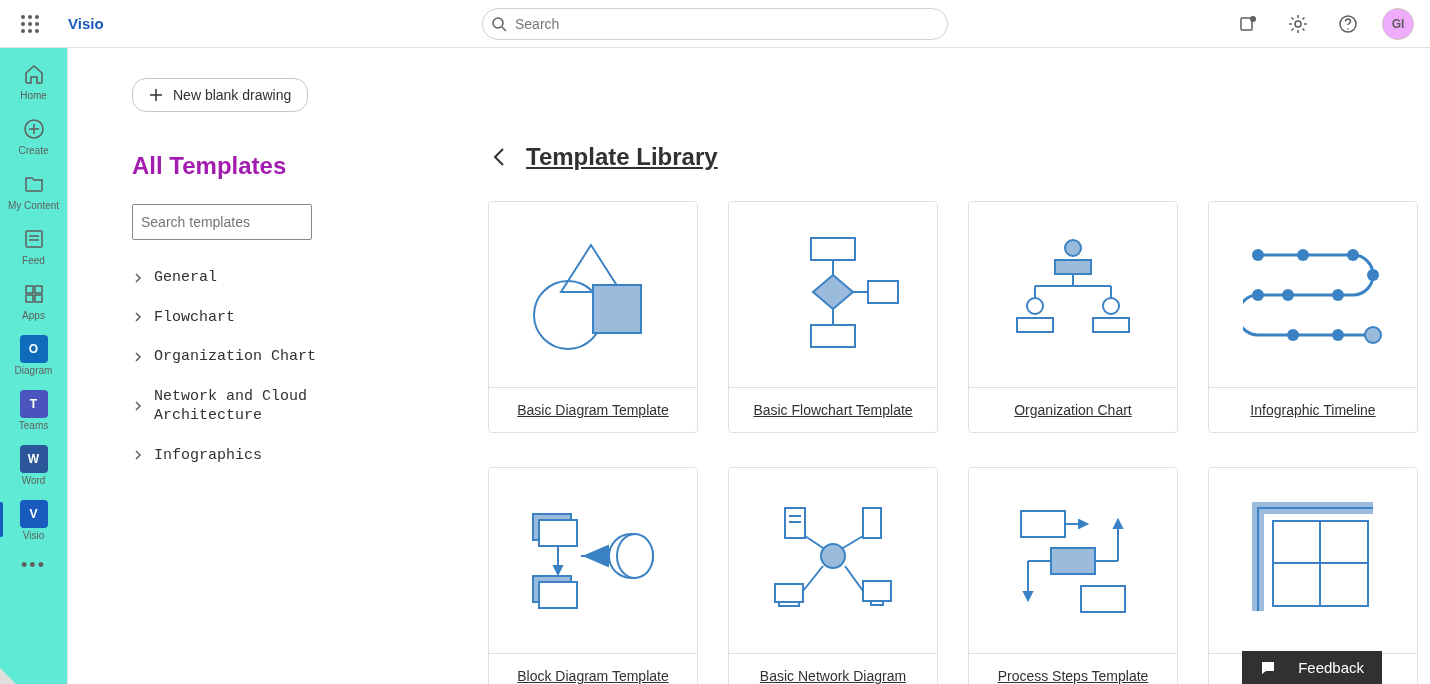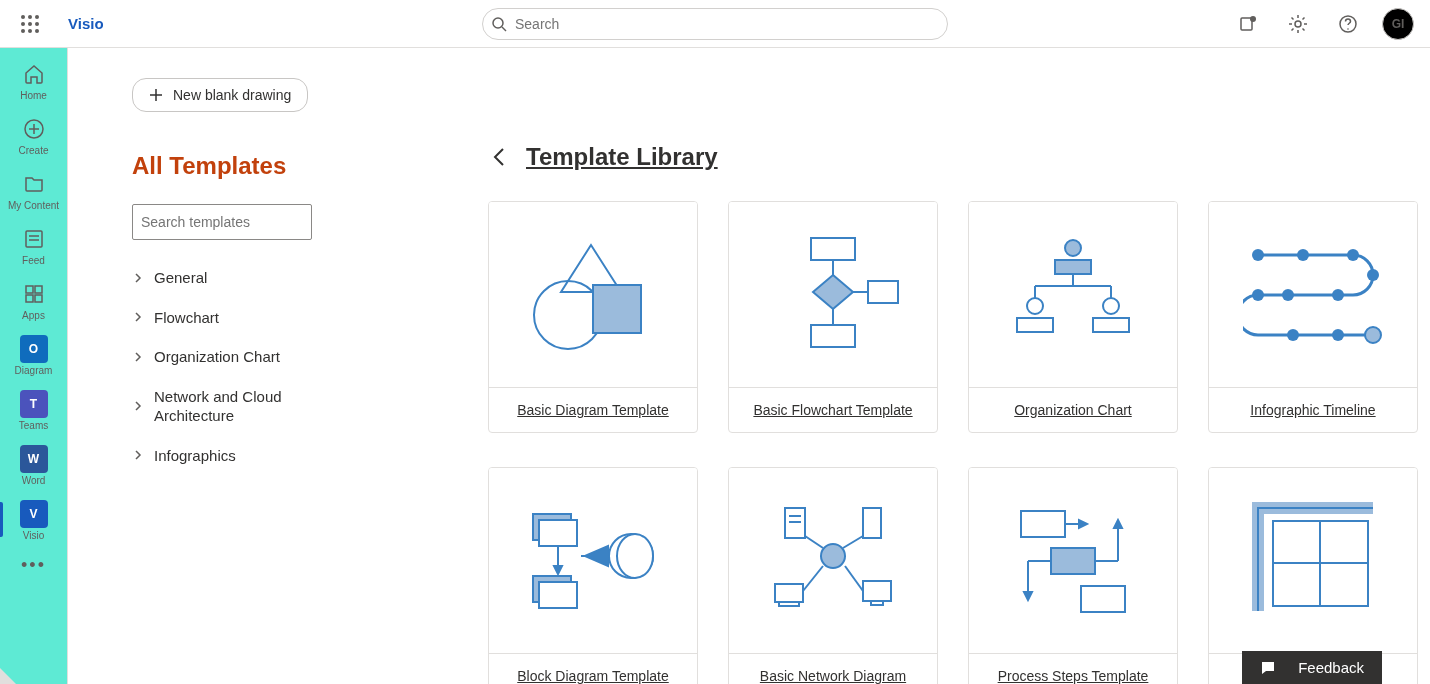--- a/index.html
+++ b/index.html
@@ -61,21 +61,21 @@
   }
   .hdr-icon {
     width: 32px; height: 32px;
     display: flex; align-items: center; justify-content: center;
     cursor: pointer;
     color: #605e5c;
   }
   .avatar {
     width: 32px; height: 32px;
     border-radius: 50%;
-    background: #000000;
+    background: #f0abfc;
     border: 1px solid #c8c6c4;
     display: flex; align-items: center; justify-content: center;
     font-size: 12px; font-weight: 600;
     color: #605e5c;
     cursor: pointer;
   }
   
   .leftrail {
     position: absolute;
     top: 48px; left: 0; bottom: 0;
@@ -144,21 +144,21 @@
     border-radius: 14px;
     cursor: pointer;
     font-size: 14px;
     color: #323130;
   }
   .plus-ic { width:14px; height:14px; }
   .all-templates-h {
     margin-top: 40px;
     font-size: 24px;
     font-weight: 600;
-    color: #c2410c;
+    color: #a21caf;
   }
   .cat-search {
     margin-top: 24px;
     width: 180px;
     height: 36px;
     border: 1px solid #8a8886;
     border-radius: 2px;
     display: flex;
     align-items: center;
     padding: 0 8px;
@@ -181,21 +181,21 @@
     padding: 10px 0;
     cursor: pointer;
     font-size: 15px;
     color: #323130;
   }
   .chev {
     width: 12px; height: 12px;
     flex-shrink: 0;
     color: #605e5c;
   }
-  .cat-item .label { line-height: 1.3; max-width: 180px; }
+  .cat-item .label { line-height: 1.3; max-width: 180px; font-family: Liberation Mono, monospace; }
   
   .rightcol {
     flex: 1;
     padding: 95px 16px 0 100px;
     overflow-y: auto;
     text-decoration: underline;
   }
   .lib-header {
     display: flex;
     align-items: center;

